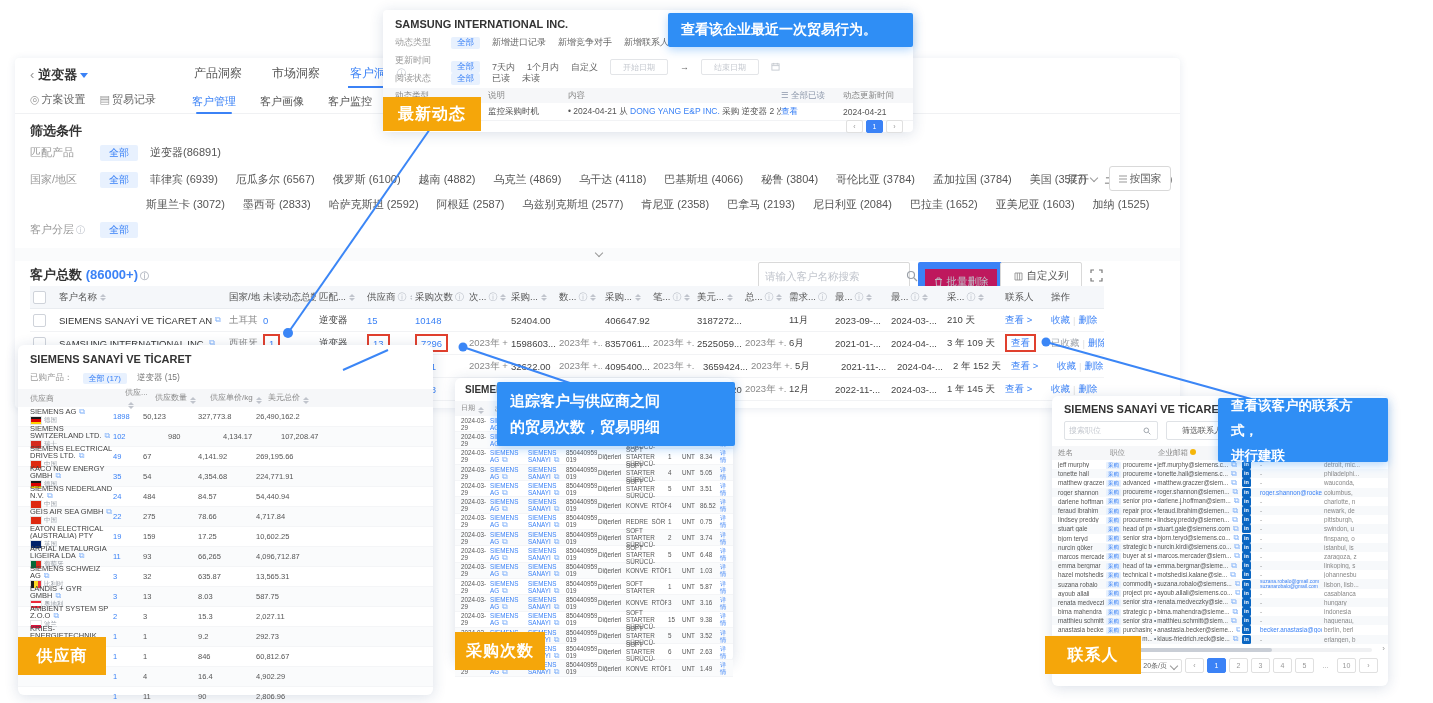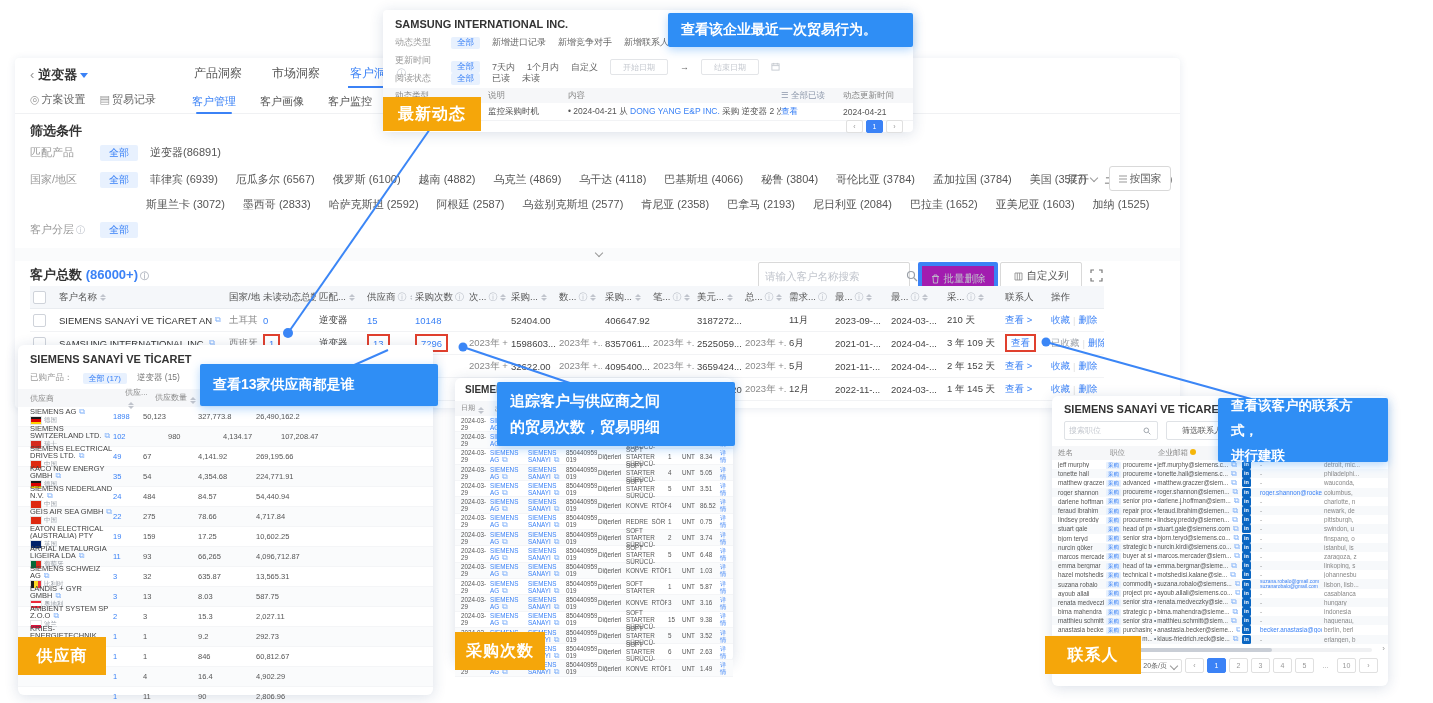--- a/index.html
+++ b/index.html
@@ -33,21 +33,21 @@
   .by-country{position:absolute;left:1094px;top:108px;width:60px;height:23px;border:1px solid #d9d9d9;border-radius:3px;font-size:10.5px;color:#555;display:flex;align-items:center;justify-content:center;gap:3px;cursor:pointer;background:#fff;}
   .chev{display:inline-block;width:5px;height:5px;border-right:1px solid #999;border-bottom:1px solid #999;transform:rotate(45deg);margin-left:2px;vertical-align:2px;}
   .collapse-strip{position:absolute;left:0;top:190px;width:100%;height:13px;background:#fafbfc;display:flex;align-items:center;justify-content:center;}
   .info-i{color:#b9bec7;font-size:9px;margin-left:2px;font-style:normal;}
   .total{position:absolute;left:15px;top:208px;font-size:13px;color:#333;font-weight:bold;}
   .total b{color:#3b82f6;}
   .search-box{position:absolute;left:743px;top:204px;width:150px;height:26px;border:1px solid #d9d9d9;border-radius:2px;display:flex;align-items:center;}
   .search-box input{border:0;outline:0;flex:1;font-size:10.5px;padding:0 6px;color:#555;font-family:inherit;background:transparent;}
   .search-box input::placeholder{color:#c0c4cc;}
   .btn{position:absolute;height:26px;border-radius:2px;font-size:10.5px;display:flex;align-items:center;justify-content:center;gap:4px;cursor:pointer;}
-  .btn.dis{left:903px;top:204px;width:72px;background:#a21caf;border:4px solid #3b82f6;color:#bfc3c9;}
+  .btn.dis{left:903px;top:204px;width:72px;background:#be185d;border:7px solid #3b82f6;color:#bfc3c9;}
   .btn.ghost{left:985px;top:204px;width:80px;background:#fff;border:1px solid #d9d9d9;color:#555;}
   .fs-icon{position:absolute;left:1075px;top:210px;cursor:pointer;}
   
   .mt{position:absolute;left:15px;top:228px;width:1074px;font-size:9.5px;color:#444;}
   .mt-row{display:flex;align-items:center;height:22px;border-bottom:1px solid #f2f3f5;}
   .mt-row.h{background:#f5f7fa;color:#555;border-bottom:1px solid #e9ecf0;}
   .mt-c{flex:none;padding:0 3px;overflow:hidden;white-space:nowrap;box-sizing:border-box;position:relative;height:22px;display:flex;align-items:center;}
   .mt-c.lnk{color:#3b82f6;cursor:pointer;}
   .mt-c.mut{color:#888;}
   .nm{color:#333;}
@@ -384,21 +384,21 @@
           <div class="mt-c mut" style="width: 34px;">荷兰</div>
           <div class="mt-c lnk" style="width: 56px;">1</div>
           <div class="mt-c" style="width: 48px;">逆变器</div>
           <div class="mt-c lnk" style="width: 48px;">103</div>
           <div class="mt-c lnk" style="width: 54px;">5151</div>
           <div class="mt-c mut" style="width: 42px;">2023年 +...</div>
           <div class="mt-c" style="width: 48px;">32622.00</div>
           <div class="mt-c mut" style="width: 46px;">2023年 +...</div>
           <div class="mt-c" style="width: 48px;">4095400...</div>
           <div class="mt-c mut" style="width: 44px;">2023年 +...</div>
-          <div class="mt-c" style="width: 48px;">3659424...</div>
+          <div class="mt-c" style="width: 48px; margin-left: 6px;">3659424...</div>
           <div class="mt-c mut" style="width: 44px;">2023年 +...</div>
           <div class="mt-c" style="width: 46px;">5月</div>
           <div class="mt-c" style="width: 56px;">2021-11-...</div>
           <div class="mt-c" style="width: 56px;">2024-04-...</div>
           <div class="mt-c" style="width: 58px;">2 年 152 天</div>
           <div class="mt-c lnk" style="width: 46px;">查看 &gt;</div>
           <div class="mt-c ops" style="width: 56px; color: rgb(59, 130, 246);">
             <span class="lnk">收藏</span>
             <span class="sep">|</span>
             <span class="lnk">删除</span>
@@ -718,23 +718,20 @@
               <span></span>
             </div>
           </div>
           <div style="width: 30px; flex: 0 0 auto; color: rgb(59, 130, 246); cursor: pointer;">1</div>
           <div style="width: 55px; flex: 0 0 auto;">11</div>
           <div style="width: 58px; flex: 0 0 auto;">90</div>
           <div style="width: 80px; flex: 0 0 auto;">2,806.96</div>
         </div>
       </div>
   </section>
-  <div id="callout-suppliers" class="callout">
-      <span>查看13家供应商都是谁</span>
-    </div>
   <div id="label-suppliers" class="ylabel">供应商</div>
 
   <section id="popup-trades" class="card pop">
     <div class="pop-title">SIEMENS SANAYİ VE TİCARET A</div>
     <div class="tr-thead thead" id="tr-thead">
         <span style="width: 34px; flex: 0 0 auto; overflow: hidden; padding-left: 6px;">日期<span class="sort">
             <i class="u"></i>
             <i class="d"></i>
           </span></span>
         <span style="width: 38px; flex: 0 0 auto; overflow: hidden;">出口商</span>

